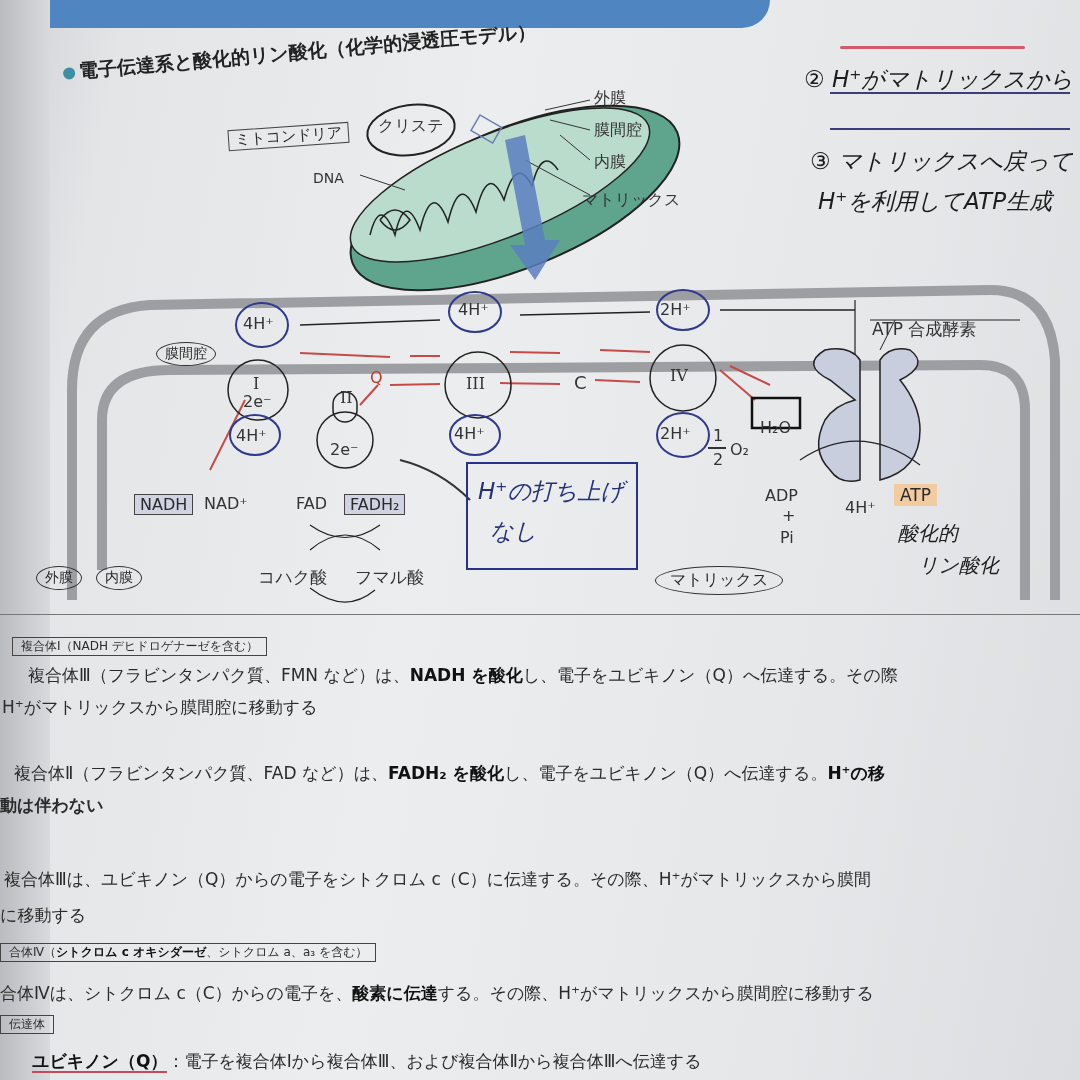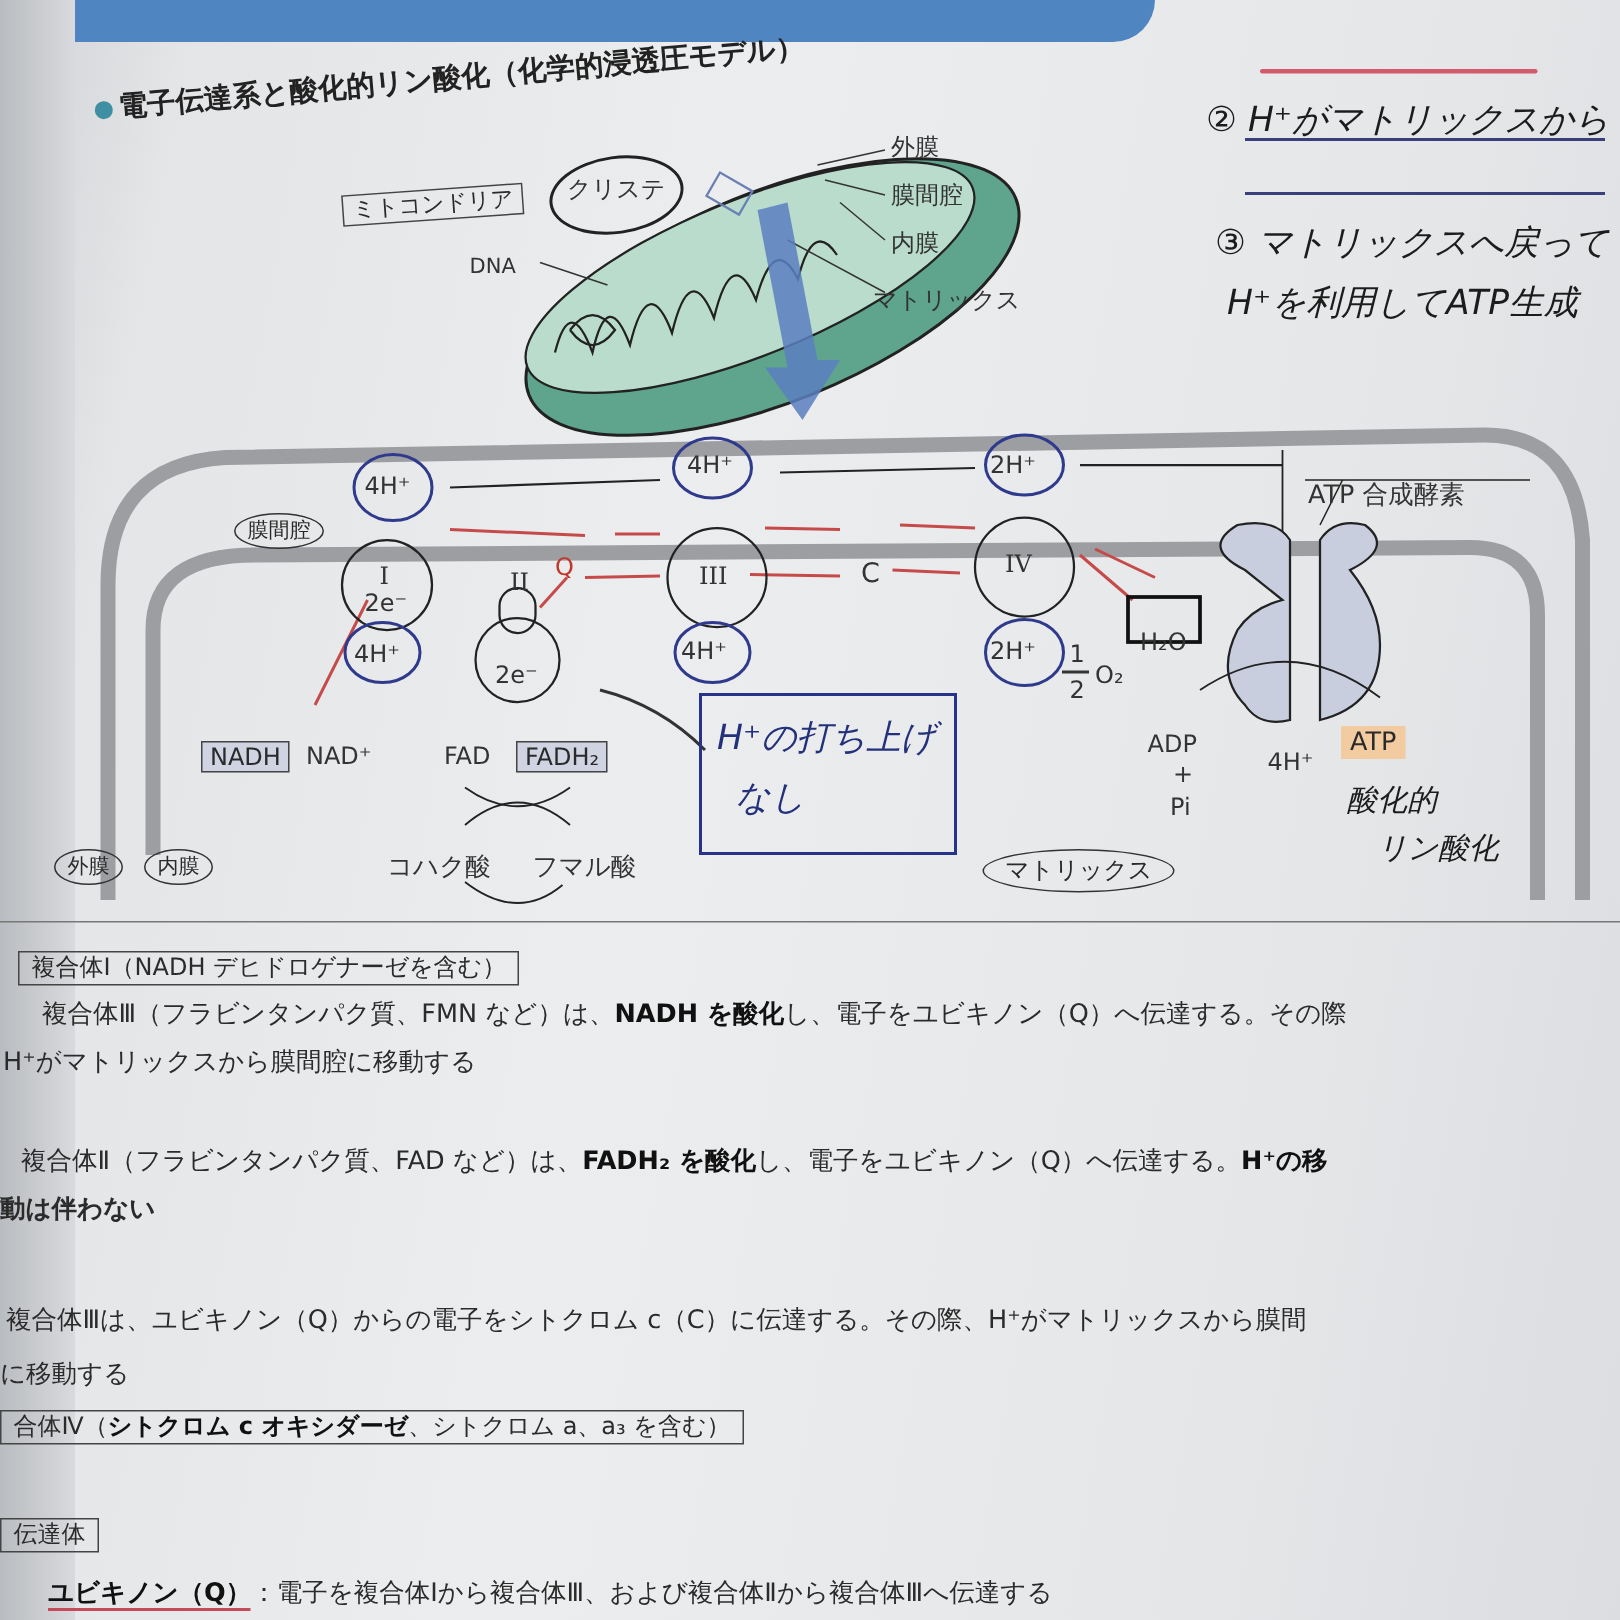--- a/index.html
+++ b/index.html
@@ -9,21 +9,21 @@
   .left-edge{position:absolute;left:0;top:0;width:50px;height:1080px;background:linear-gradient(90deg,#b9bcc0,#d9dadd);}
   .abs{position:absolute;}
   .title{left:62px;top:60px;font-size:19px;font-weight:bold;transform:rotate(-5deg);transform-origin:left top;white-space:nowrap;color:#222;}
   .title .dot{display:inline-block;width:12px;height:12px;border-radius:50%;background:#3f8fa3;margin-right:4px;vertical-align:middle;}
   .boxlbl{border:1.5px solid #444;padding:0 6px;font-size:15px;background:transparent;}
   .lbl{font-size:16px;color:#333;white-space:nowrap;}
   .circ-lbl{border:1.5px solid #333;border-radius:50%;padding:2px 8px;font-size:14px;}
   .hand{font-family:"DejaVu Sans",sans-serif;color:#1c1c1c;font-size:23px;font-style:italic;white-space:nowrap;}
   .hand-blue{color:#23307a;}
   .row{position:absolute;white-space:nowrap;font-size:17px;color:#2b2b2b;}
-  .head-box{border:1.5px solid #444;padding:0 8px;display:inline-block;font-size:16px;}
+  .head-box{border:1.5px solid #444;padding:0 8px;display:inline-block;font-size:12px;}
   b{font-weight:bold;color:#111;}
   .shaded{background:#cfd3e2;border:1.5px solid #444;padding:0 5px;font-size:16px;}
   .atp{background:#f2cba0;padding:1px 6px;font-size:17px;}
 </style>
 </head>
 <body>
 
 <div class="page">
   <div class="left-edge"></div>
   <div class="blue-tab"></div>
@@ -114,21 +114,21 @@
   <div class="abs circ-lbl" style="left:156px;top:342px;">膜間腔</div>
   <div class="abs circ-lbl" style="left:655px;top:566px;font-size:16px;padding:3px 14px;">マトリックス</div>
   <div class="abs circ-lbl" style="left:36px;top:566px;">外膜</div>
   <div class="abs circ-lbl" style="left:96px;top:566px;">内膜</div>
 
   <div class="abs lbl" style="left:243px;top:314px;">4H⁺</div>
   <div class="abs lbl" style="left:253px;top:374px;font-family:'DejaVu Serif',serif;">I</div>
   <div class="abs lbl" style="left:243px;top:392px;">2e⁻</div>
   <div class="abs lbl" style="left:236px;top:426px;">4H⁺</div>
 
-  <div class="abs lbl" style="left:340px;top:378px;font-family:'DejaVu Serif',serif;">II</div>
+  <div class="abs lbl" style="left:340px;top:388px;font-family:'DejaVu Serif',serif;">II</div>
   <div class="abs lbl" style="left:330px;top:440px;">2e⁻</div>
   <div class="abs lbl" style="left:370px;top:368px;color:#c0392b;">Q</div>
 
   <div class="abs lbl" style="left:458px;top:300px;">4H⁺</div>
   <div class="abs lbl" style="left:466px;top:374px;font-family:'DejaVu Serif',serif;">III</div>
   <div class="abs lbl" style="left:454px;top:424px;">4H⁺</div>
   <div class="abs lbl" style="left:574px;top:372px;font-size:18px;">C</div>
 
   <div class="abs lbl" style="left:660px;top:300px;">2H⁺</div>
   <div class="abs lbl" style="left:670px;top:366px;font-family:'DejaVu Serif',serif;">IV</div>
@@ -166,15 +166,16 @@
   <div class="row" style="left:28px;top:664px;"><span>複合体Ⅲ（フラビンタンパク質、FMN など）は、</span><b>NADH を酸化</b><span>し、電子をユビキノン（Q）へ伝達する。その際</span></div>
   <div class="row" style="left:2px;top:696px;">H⁺がマトリックスから膜間腔に移動する</div>
 
   <div class="row" style="left:14px;top:762px;"><span>複合体Ⅱ（フラビンタンパク質、FAD など）は、</span><b>FADH₂ を酸化</b><span>し、電子をユビキノン（Q）へ伝達する。</span><b>H⁺の移</b></div>
   <div class="row" style="left:0;top:794px;font-weight:bold;">動は伴わない</div>
 
   <div class="row" style="left:4px;top:868px;">複合体Ⅲは、ユビキノン（Q）からの電子をシトクロム c（C）に伝達する。その際、H⁺がマトリックスから膜間</div>
   <div class="row" style="left:0;top:904px;">に移動する</div>
 
   <div class="row" style="left:0;top:940px;"><span class="head-box"><span>合体Ⅳ（</span><b>シトクロム c オキシダーゼ</b><span>、シトクロム a、a₃ を含む）</span></span></div>
+  <div class="row" style="left:0;top:982px;"><span>合体Ⅳは、シトクロム c（C）からの電子を、</span><b>酸素に伝達</b><span>する。その際、H⁺がマトリックスから膜間腔に移動する</span></div>
   <div class="row" style="left:0;top:1012px;"><span class="head-box">伝達体</span></div>
   <div class="row" style="left:0;top:1050px;padding-left:32px;"><b style="border-bottom:2px solid #c74a5a;">ユビキノン（Q）</b><span>：電子を複合体Ⅰから複合体Ⅲ、および複合体Ⅱから複合体Ⅲへ伝達する</span></div>
 </div>
 
 </body></html>

